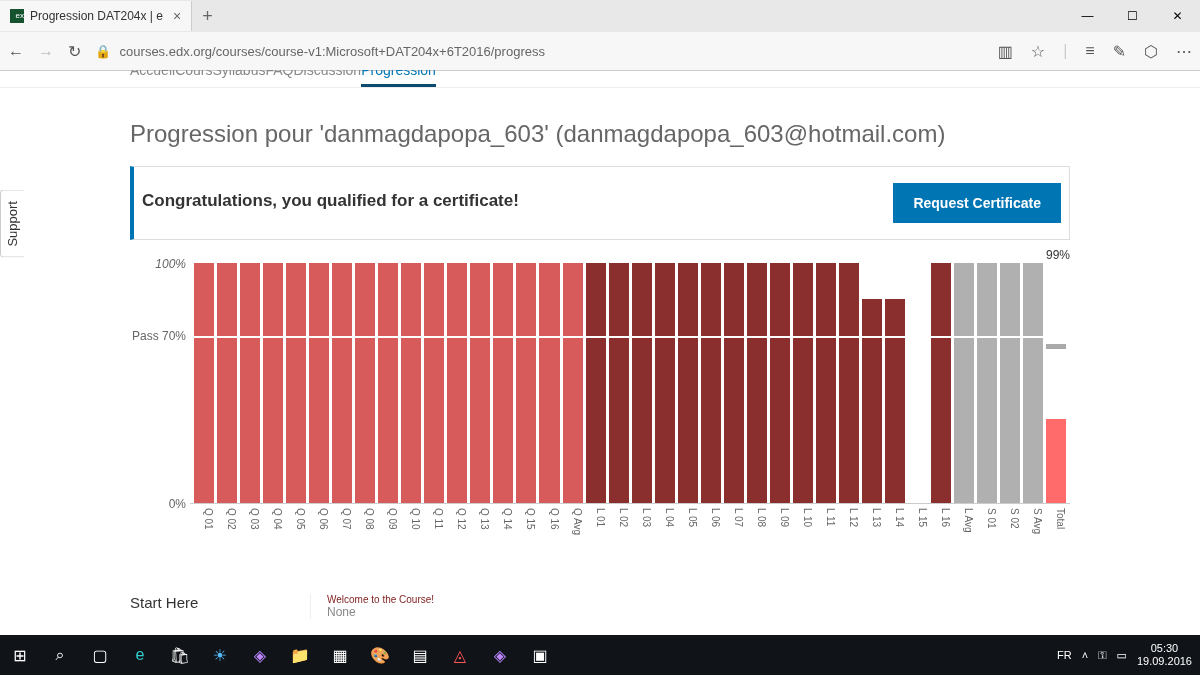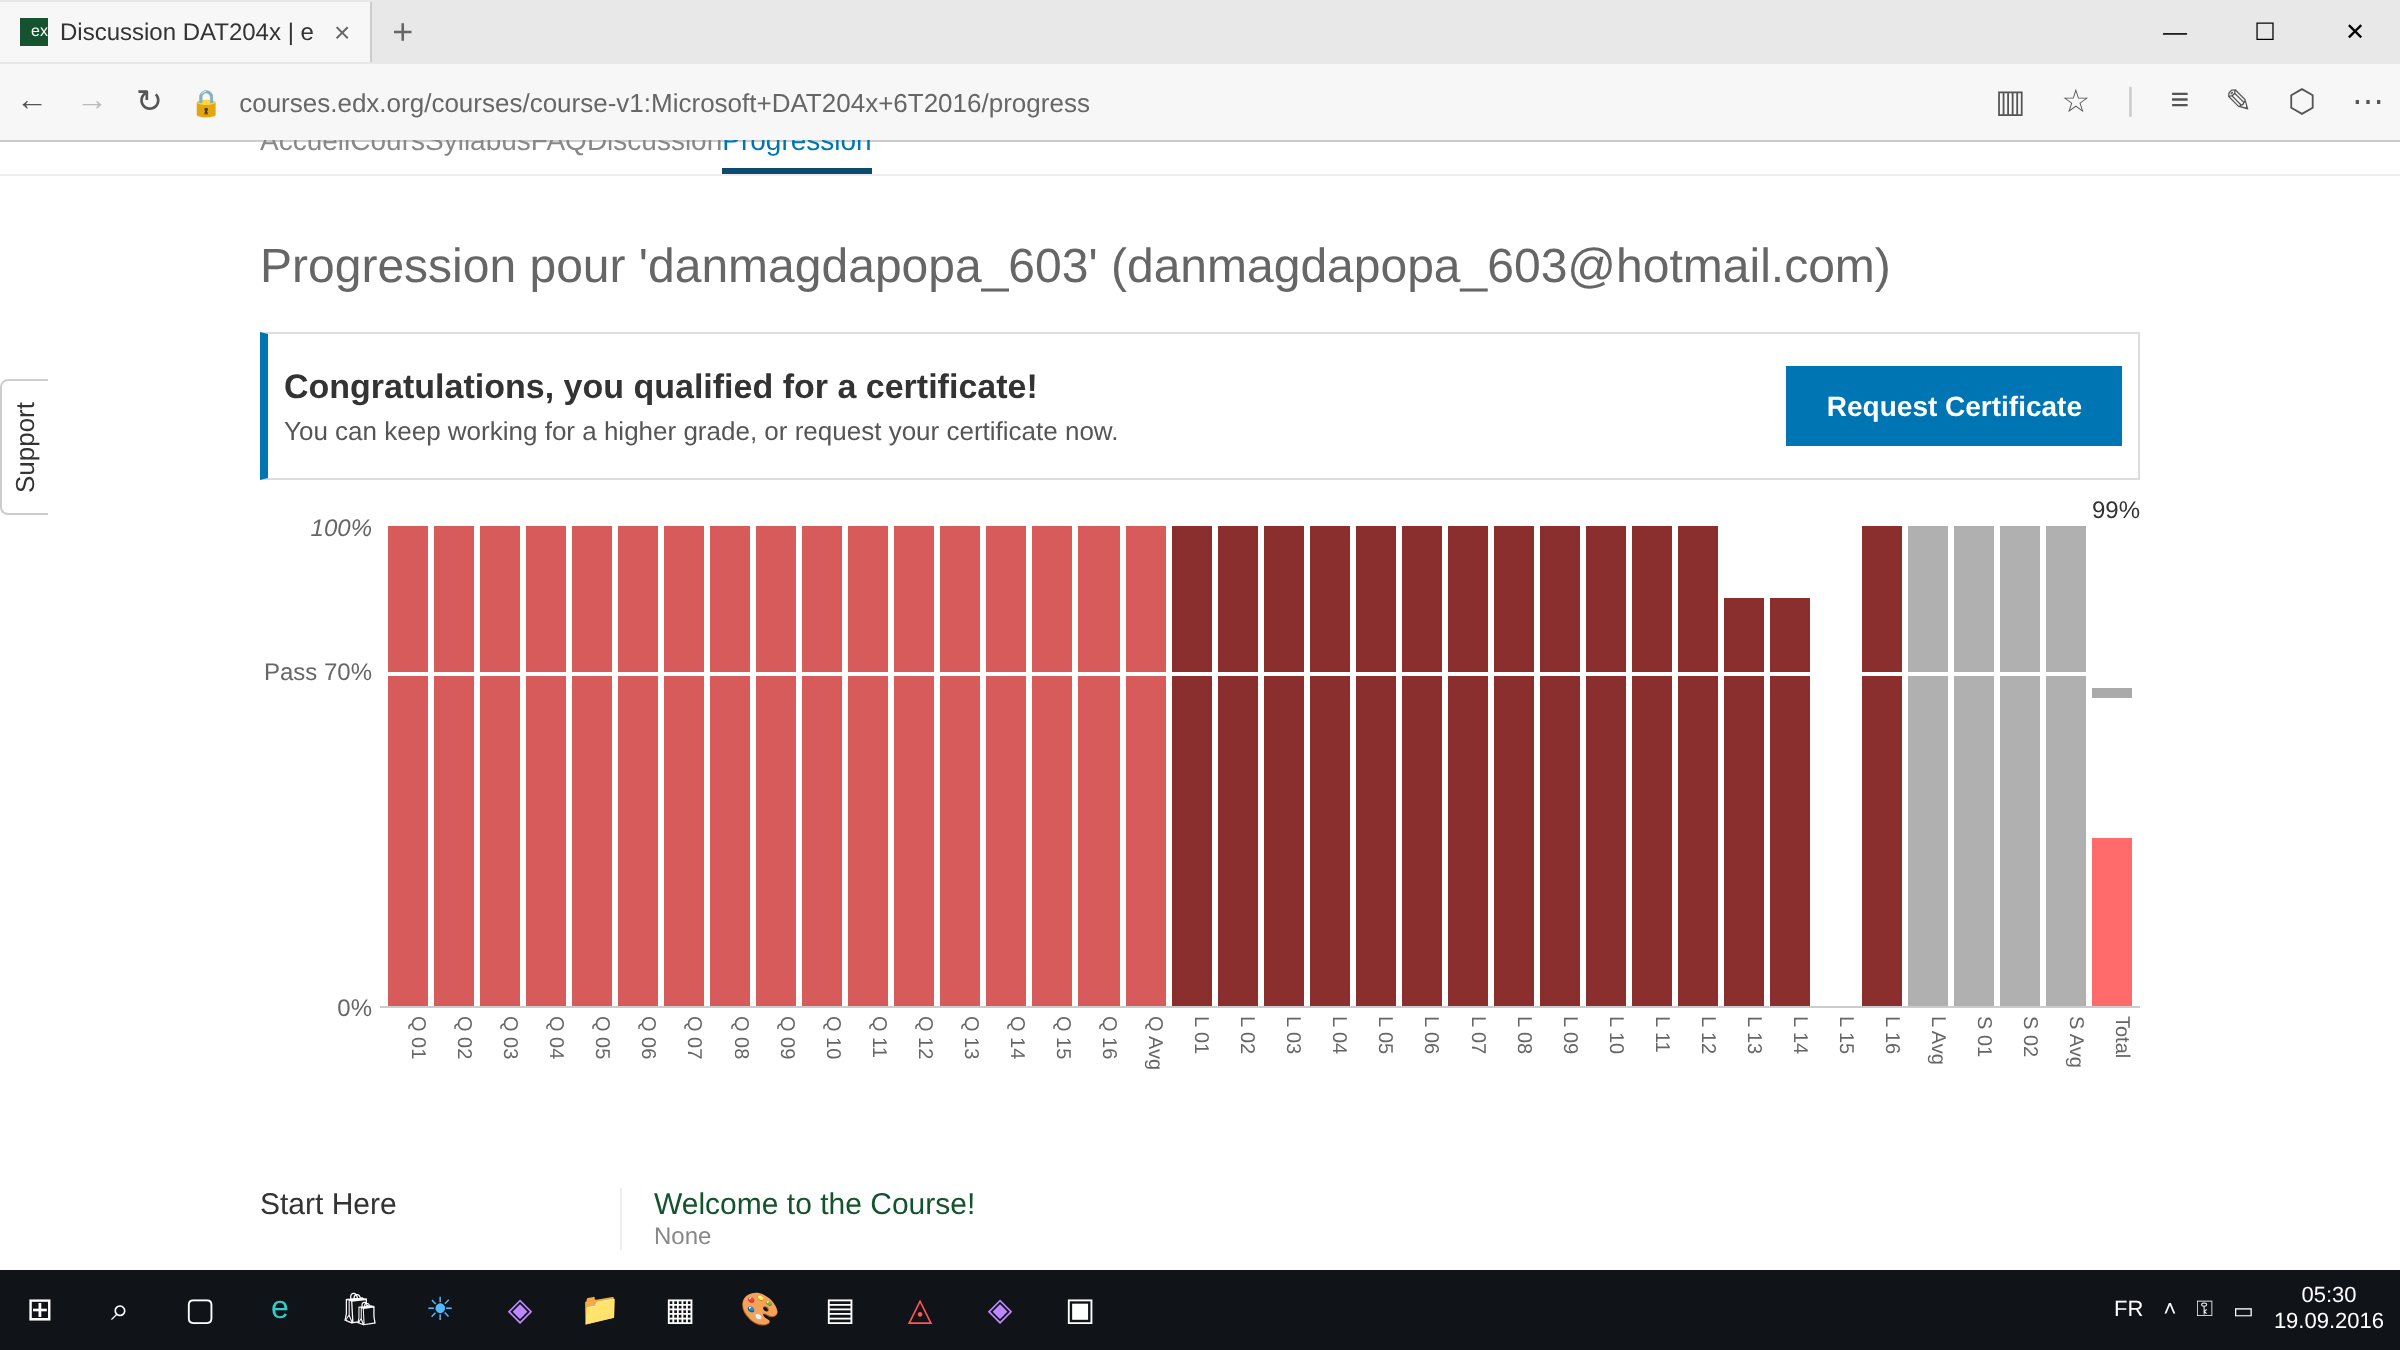--- a/index.html
+++ b/index.html
@@ -44,38 +44,38 @@
 .bars { display: flex; align-items: flex-end; height: 100%; gap: 3px; padding: 0 4px; }
 .bar { flex: 1; min-width: 0; }
 .xlabels { display: flex; gap: 3px; padding: 4px 4px 0 4px; }
 .xlabel { flex: 1; font-size: 10px; color: #666; writing-mode: vertical-rl; text-align: left; min-width: 0; }
 .total-label { position: absolute; right: 0; top: -16px; font-size: 12px; color: #333; }
 .total-cap { position: absolute; background: #aaa; height: 5px; }
 
 .bottom-row { display: flex; margin-top: 30px; }
 .start-col { width: 180px; font-size: 15px; color: #333; }
 .welcome-col { border-left: 1px solid #eee; padding-left: 16px; }
-.welcome-title { color: #14532d; font-size: 15px; }
+.welcome-title { color: #7f1d1d; font-size: 10px; }
 .welcome-sub { color: #888; font-size: 12px; }
 
 
 .taskbar { position: absolute; bottom: 0; left: 0; right: 0; height: 40px; background: #101318; display: flex; align-items: center; }
 .task-icon { width: 40px; height: 40px; display: flex; align-items: center; justify-content: center; color: #fff; font-size: 16px; }
 .task-right { margin-left: auto; display: flex; align-items: center; color: #fff; font-size: 11px; gap: 10px; padding-right: 8px; }
 .clock { text-align: center; line-height: 1.2; }
 .tab-icon { width: 14px; height: 14px; display: inline-block; }
 </style>
 </head>
 <body>
 
 <div class="browser-chrome">
   <div class="tabs-row">
     <div class="tab active">
       <span class="tab-icon" style="background:#14532d;color:#fff;font-size:8px;line-height:14px;text-align:right">ex</span>
-      <span>Discussion DAT204x | e</span>
+      <span>Progression DAT204x | e</span>
       <span class="tab-close">×</span>
     </div>
     <div class="new-tab">+</div>
     <div class="win-controls">
       <div class="win-btn">—</div>
       <div class="win-btn">☐</div>
       <div class="win-btn">✕</div>
     </div>
   </div>
   <div class="addr-row">
@@ -109,21 +109,20 @@
       <span>Discussion</span>
       <span class="active">Progression</span>
     </div>
 
   <div class="content">
     <h1 class="page-title">Progression pour 'danmagdapopa_603' (danmagdapopa_603@hotmail.com)</h1>
 
     <div class="cert-banner">
       <div>
         <div class="cert-title">Congratulations, you qualified for a certificate!</div>
-        <div class="cert-sub">You can keep working for a higher grade, or request your certificate now.</div>
       </div>
       <button class="cert-btn">Request Certificate</button>
     </div>
 
     <div class="chart-wrap">
       <div class="total-label">99%</div>
       <div class="chart-ylabels" id="ylabels">
           <div class="ylabel" style="top: -7px; font-style: italic;">100%</div>
           <div class="ylabel" style="top: 65px;">Pass 70%</div>
           <div class="ylabel" style="top: 233px;">0%</div>

